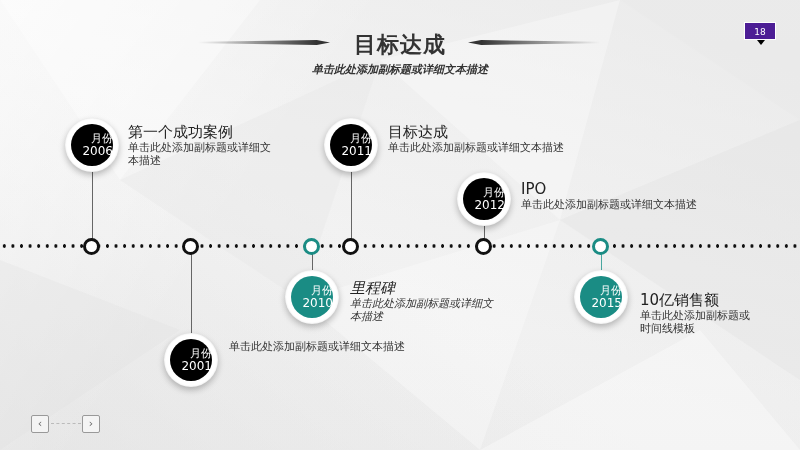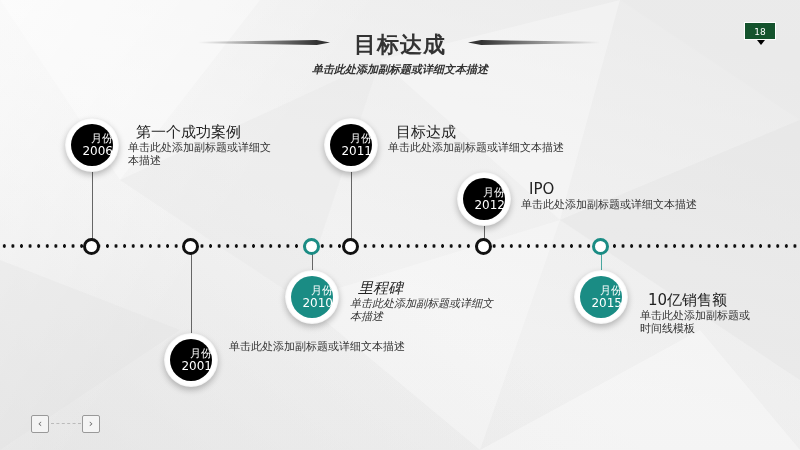--- a/index.html
+++ b/index.html
@@ -39,21 +39,21 @@
     clip-path: polygon(0 50%, 10% 0, 100% 35%, 100% 65%, 10% 100%);
     height: 5px; top: 40px;
   }
   .subtitle {
     position: absolute; left: 0; width: 800px; top: 62px;
     text-align: center; font-size: 11px; font-weight: bold; font-style: italic; color: #333;
   }
 
   .page-badge {
     position: absolute; left: 744px; top: 22px; width: 32px; height: 18px;
-    background: #14532d; color: #fff; font-size: 9px; text-align: center; line-height: 18px;
+    background: #4c1d95; color: #fff; font-size: 9px; text-align: center; line-height: 18px;
     border: 1px solid #fff;
   }
   .page-badge::after {
     content: ""; position: absolute; left: 12px; bottom: -6px;
     border-left: 4px solid transparent; border-right: 4px solid transparent;
     border-top: 5px solid #000;
   }
 
   .dots {
     position: absolute; left: 0; top: 244px; width: 800px; height: 4px;
@@ -79,21 +79,21 @@
     position: absolute; left: 6px; top: 6px; width: 42px; height: 42px; border-radius: 50%;
     background: #000; color: #fff; text-align: center;
     display: flex; flex-direction: column; justify-content: center; align-items: flex-end;
     line-height: 13px;
   }
   .badge.teal .inner { background: #1a8c84; }
   .badge .m { font-size: 11px; }
   .badge .y { font-size: 12px; }
 
   .event { position: absolute; color: #333; }
-  .event .h { font-size: 15px; line-height: 18px; color: #222; white-space: nowrap; margin-left: 8px; }
+  .event .h { font-size: 15px; line-height: 18px; color: #222; white-space: nowrap; }
   .event .d { font-size: 11px; line-height: 13px; color: #333; }
 
   .nav-btn {
     position: absolute; top: 415px; width: 18px; height: 18px;
     border: 1px solid #999; border-radius: 2px; background: #f4f4f4;
     color: #666; font-size: 11px; text-align: center; line-height: 16px;
   }
   .nav-dash {
     position: absolute; left: 51px; top: 423px; width: 30px; height: 1px;
     border-top: 1px dashed #bbb;

